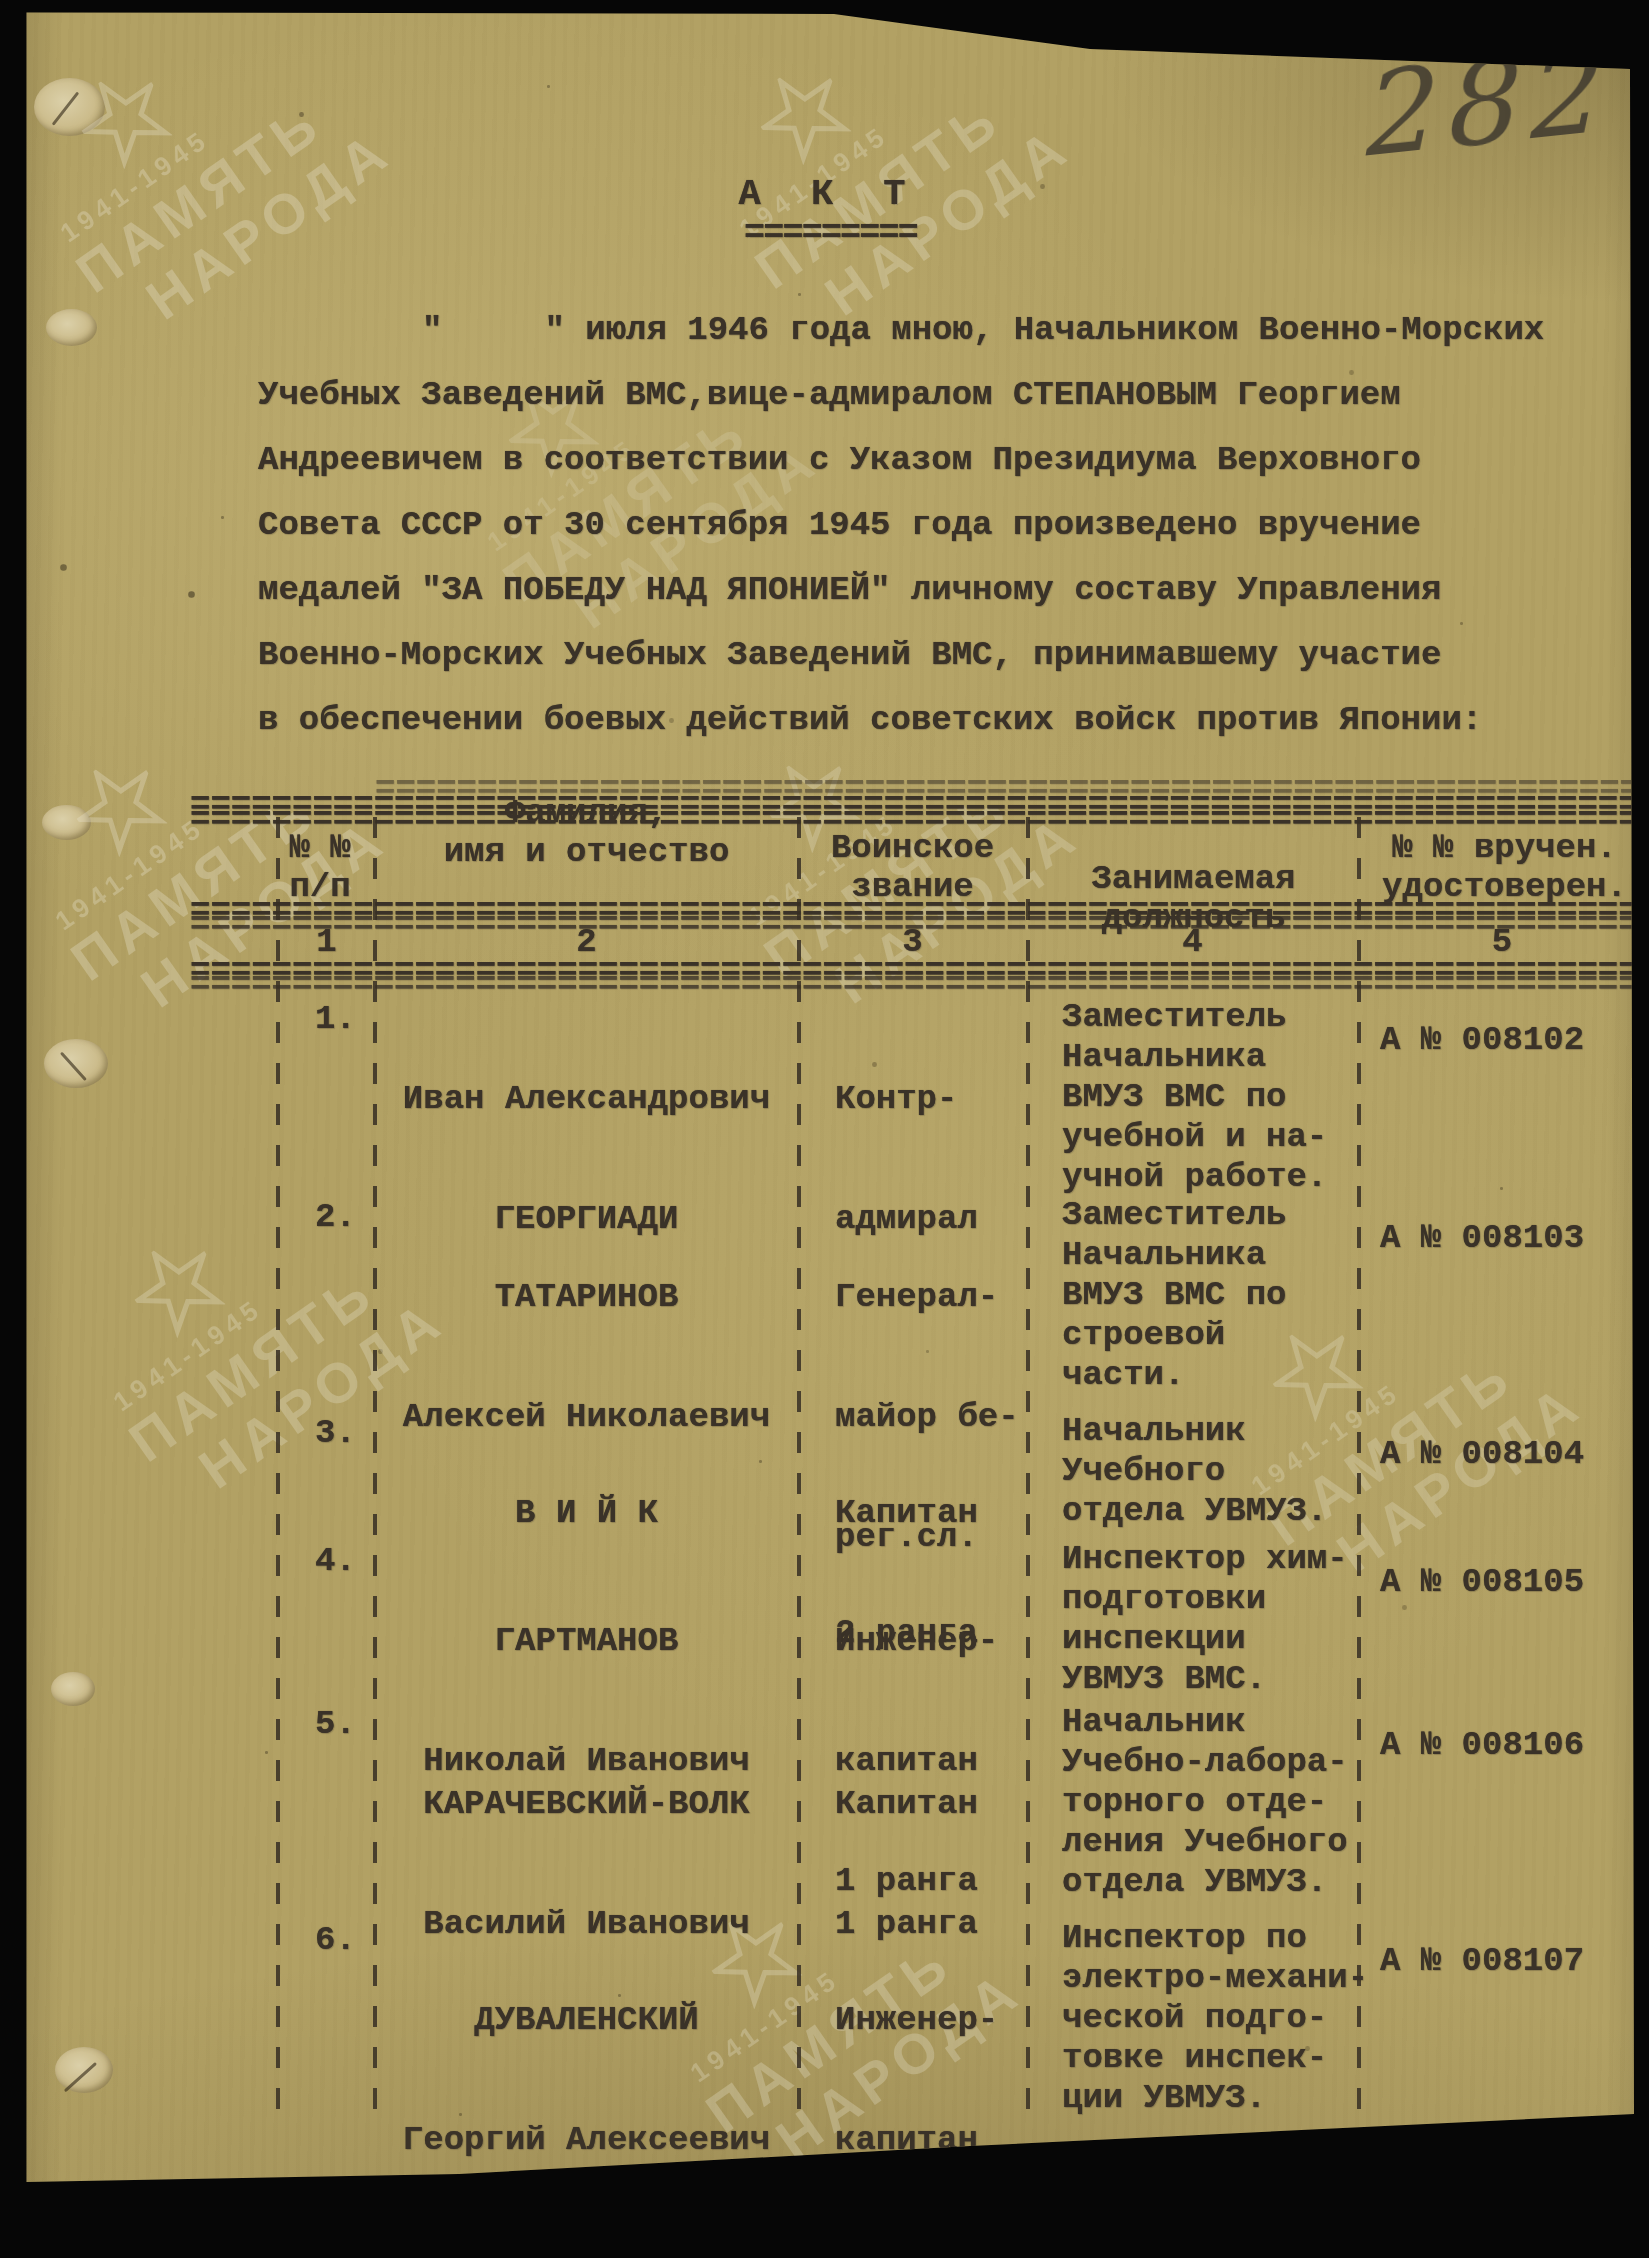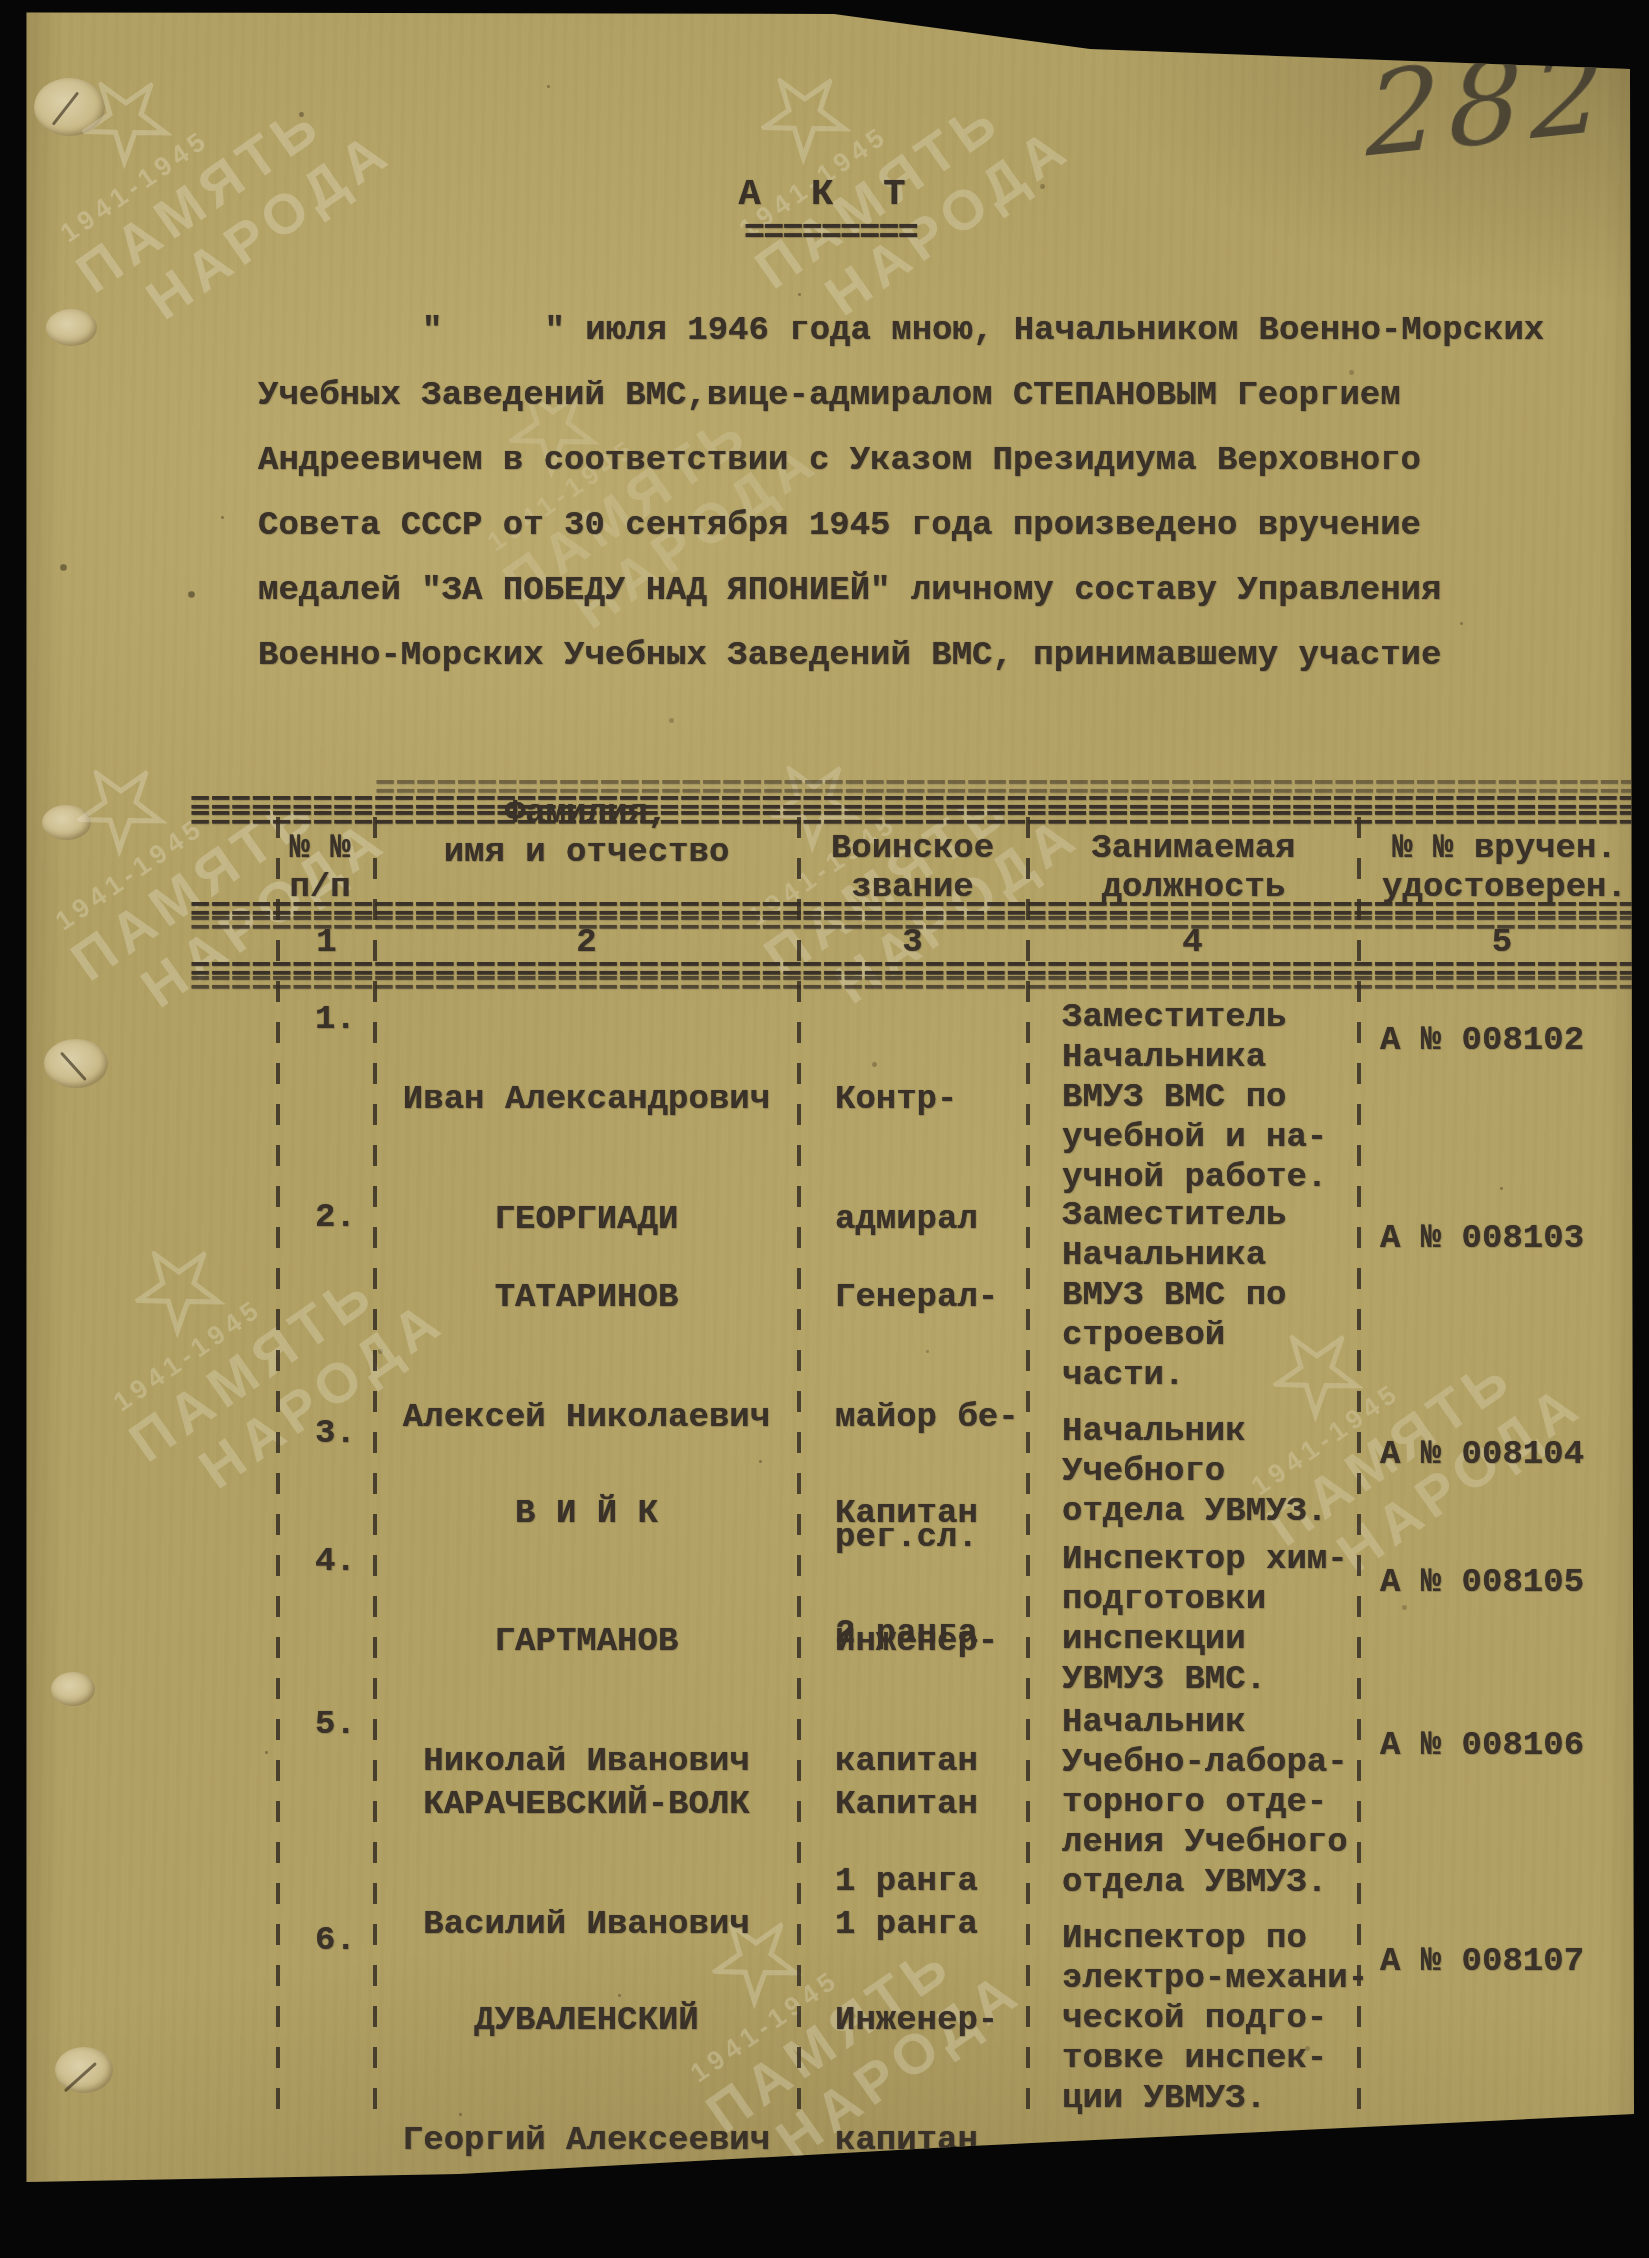--- a/index.html
+++ b/index.html
@@ -190,40 +190,41 @@
   <div class="title tw">А К Т</div>
   <div class="title-underline tw">=========</div>
 
   <div class="para tw">
     <div class="pline first">"     " июля 1946 года мною, Начальником Военно-Морских</div>
     <div class="pline">Учебных Заведений ВМС,вице-адмиралом СТЕПАНОВЫМ Георгием</div>
     <div class="pline">Андреевичем в соответствии с Указом Президиума Верховного</div>
     <div class="pline">Совета СССР от 30 сентября 1945 года произведено вручение</div>
     <div class="pline">медалей "ЗА ПОБЕДУ НАД ЯПОНИЕЙ" личному составу Управления</div>
     <div class="pline">Военно-Морских Учебных Заведений ВМС, принимавшему участие</div>
+    <div class="pline">в обеспечении боевых действий советских войск против Японии:</div>
   </div>
 
   <div class="hline tw" style="top:780px;left:375px;width:1270px;opacity:.55;">==========================================================================</div>
   <div class="hline tw" style="top:796px;">==========================================================================</div>
   <div class="hline tw" style="top:811px;">==========================================================================</div>
   <div class="hline tw" style="top:902px;">==========================================================================</div>
   <div class="hline tw" style="top:916px;opacity:.85;">==========================================================================</div>
   <div class="hline tw" style="top:962px;">==========================================================================</div>
   <div class="hline tw" style="top:976px;opacity:.8;">==========================================================================</div>
 
   <div class="vline" style="left:276px;"></div>
   <div class="vline" style="left:373px;"></div>
   <div class="vline" style="left:797px;"></div>
   <div class="vline" style="left:1026px;"></div>
   <div class="vline" style="left:1357px;"></div>
 
   <div class="th tw" style="left:265px;top:829px;width:110px;"><div>№ №</div><div>п/п</div></div>
   <div class="th tw" style="left:375px;top:794px;width:423px;"><div>Фамилия,</div><div>имя и отчество</div></div>
   <div class="th tw" style="left:798px;top:829px;width:229px;"><div>Воинское</div><div>звание</div></div>
-  <div class="th tw" style="left:1028px;top:829px;width:331px;"><div>Занимаемая</div><div>должность</div></div>
+  <div class="th tw" style="left:1028px;top:860px;width:331px;"><div>Занимаемая</div><div>должность</div></div>
   <div class="th tw" style="left:1359px;top:829px;width:291px;"><div>№ № вручен.</div><div>удостоверен.</div></div>
 
   <div class="tnumrow tw">
     <div>1</div>
     <div>2</div>
     <div>3</div>
     <div>4</div>
     <div>5</div>
   </div>
 

